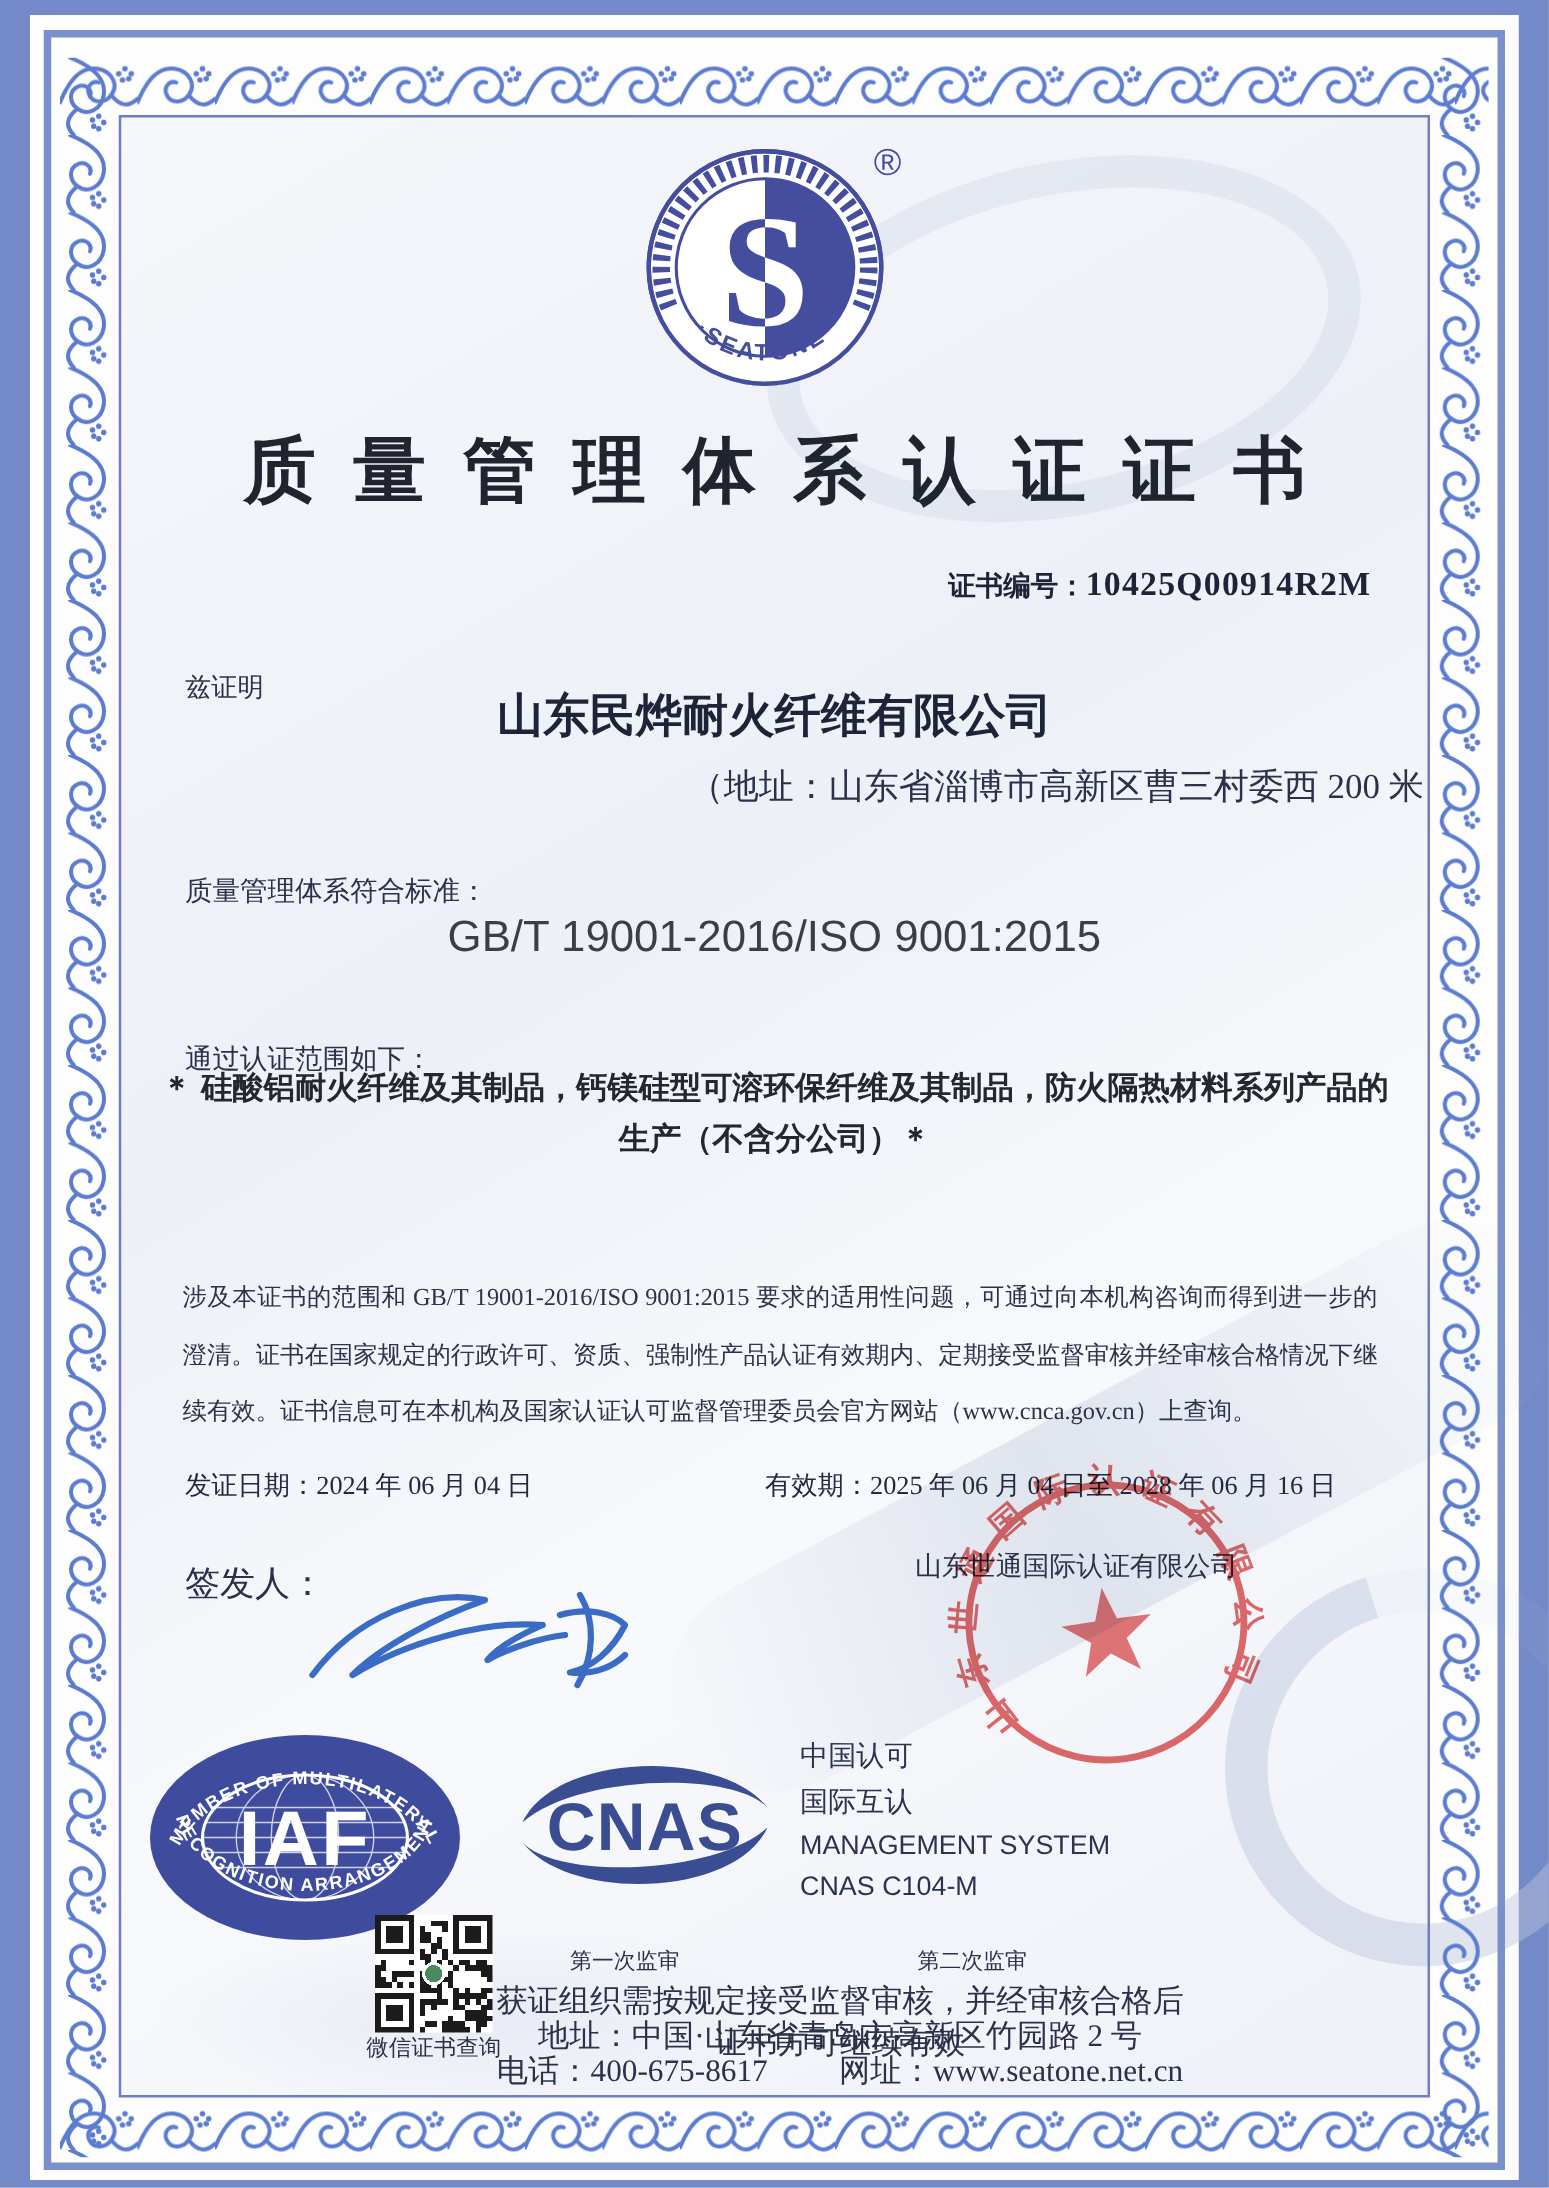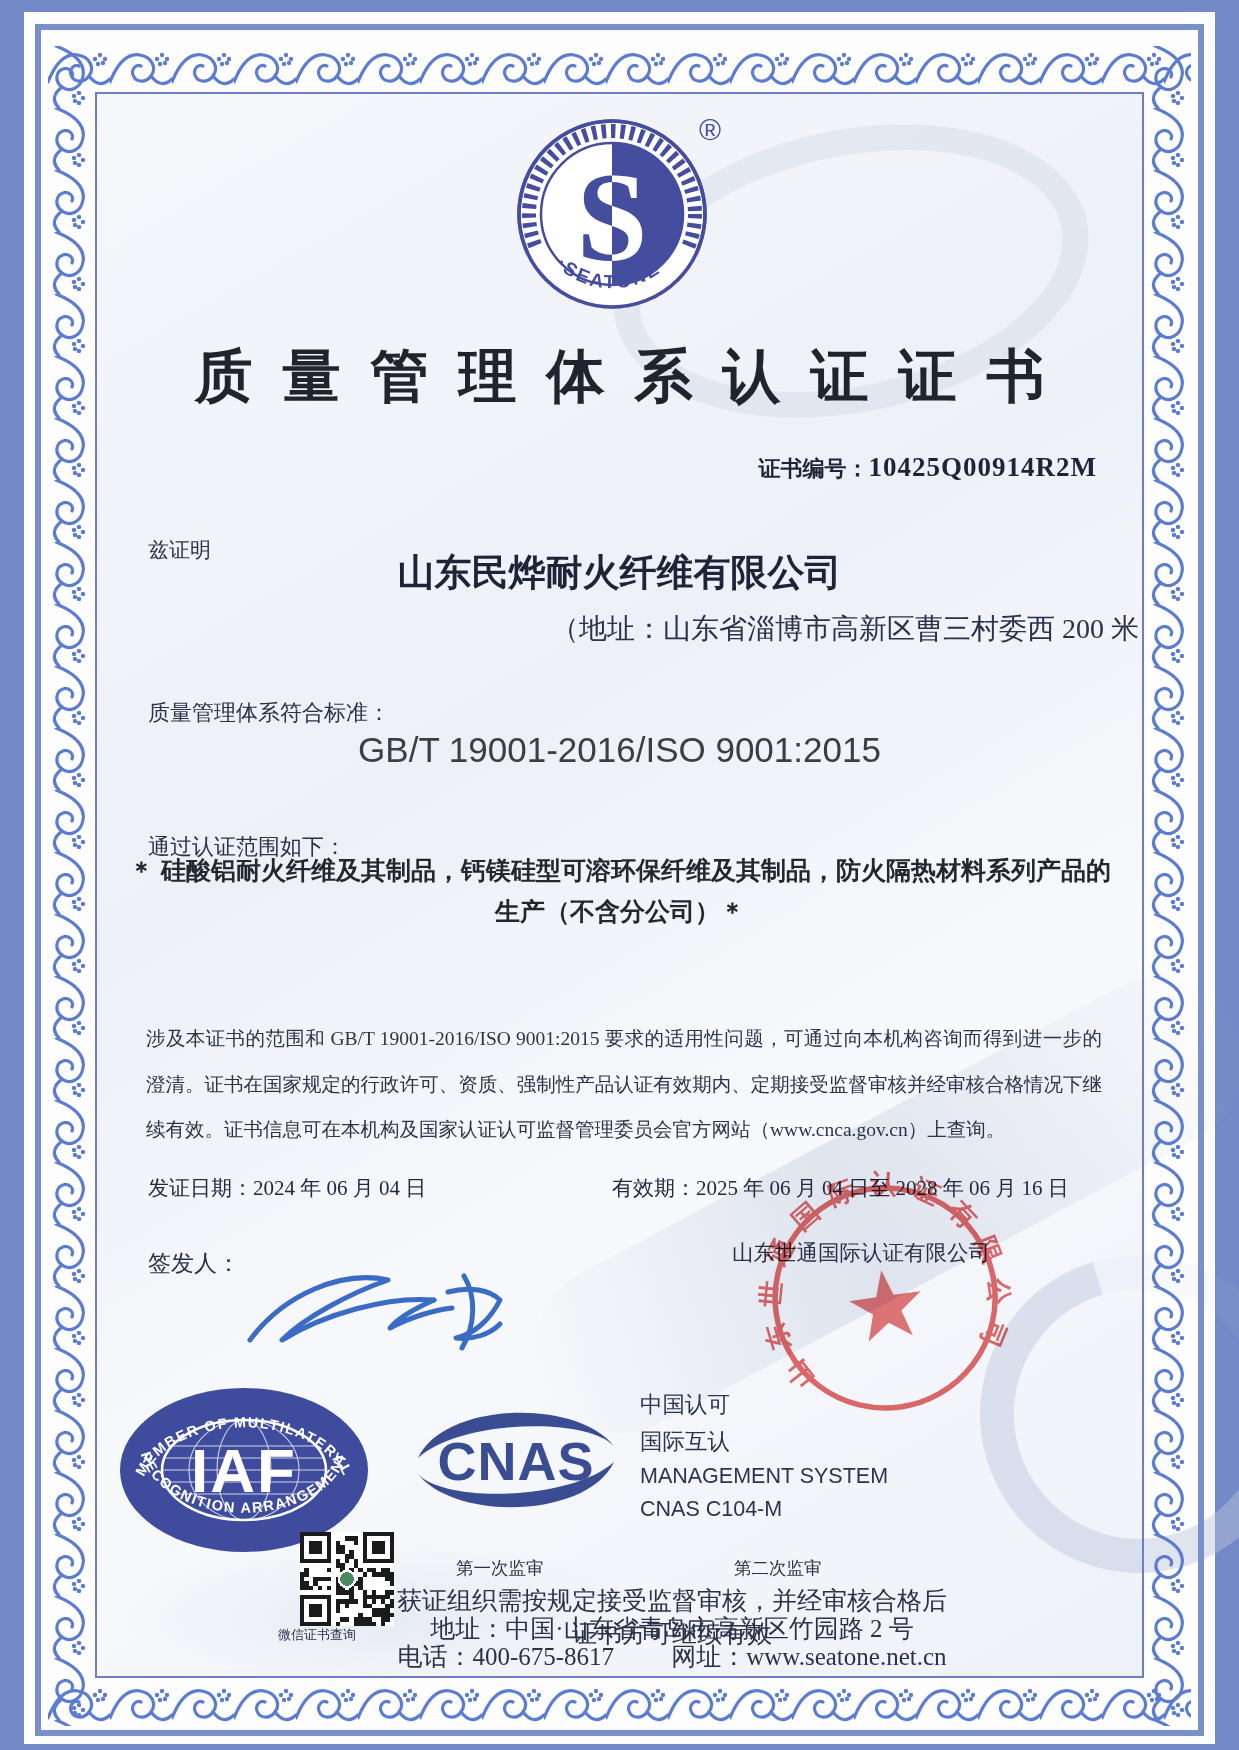--- a/index.html
+++ b/index.html
@@ -36,26 +36,26 @@
   .addr1{top:610px;} .addr2{top:646px;}
   .label{left:148px;font-size:22px;color:#2a3148;}
   .stdlabel{top:698px;} .scopelabel{top:832px;}
   .standard{left:100px;right:100px;top:730px;text-align:center;font-size:35px;color:#3a3f47;
             font-family:"Liberation Sans","DejaVu Sans",sans-serif;}
   .scope{left:128px;width:984px;top:850px;text-align:center;font-size:25px;font-weight:bold;
          line-height:41px;color:#23272e;font-family:"Liberation Sans","DejaVu Sans",sans-serif;}
   .note{left:146px;width:956px;top:1016px;font-size:19.5px;line-height:45.5px;text-align:justify;color:#2d3349;}
   .daterow{font-size:21px;color:#232a40;}
   .issue{left:148px;top:1174px;} .valid{left:612px;top:1174px;}
-  .signer{left:148px;top:1248px;font-size:23px;}
+  .signer{left:148px;top:1248px;font-size:28px;}
   .issuer{left:732px;top:1238px;font-size:21.5px;color:#2b3148;}
   .accr{left:640px;top:1386px;color:#2c3350;font-family:"Liberation Sans","DejaVu Sans",sans-serif;}
   .accr .zh{font-size:22.5px;line-height:37px;}
   .accr .en{font-size:21.5px;line-height:33px;font-weight:normal;}
-  .qrcap{left:278px;top:1626px;width:138px;text-align:left;font-size:13px;color:#2b3148;}
+  .qrcap{left:278px;top:1626px;width:138px;text-align:center;font-size:18px;color:#2b3148;}
   .surv{font-size:17.5px;color:#2b3148;}
   .s1{left:456px;top:1556px;} .s2{left:734px;top:1556px;}
   .sticker{border:2px dashed #98a2ba;padding:4px 16px;font-size:17.5px;color:#2b3148;background:rgba(255,255,255,.5);}
   .box1{left:552px;top:1545px;} .box2{left:842px;top:1545px;}
   .fblock{left:392px;width:560px;text-align:center;font-size:25px;color:#2b3148;}
   .fnote{top:1584px;} .faddr{top:1612px;}
   .ftel{top:1640px;display:flex;justify-content:center;gap:57px;}
   .stampwrap{left:756px;top:1168px;width:258px;height:258px;z-index:12;transform:rotate(-8deg);
              mix-blend-mode:multiply;opacity:.9;}
   .sigwrap{left:238px;top:1256px;z-index:11;}

